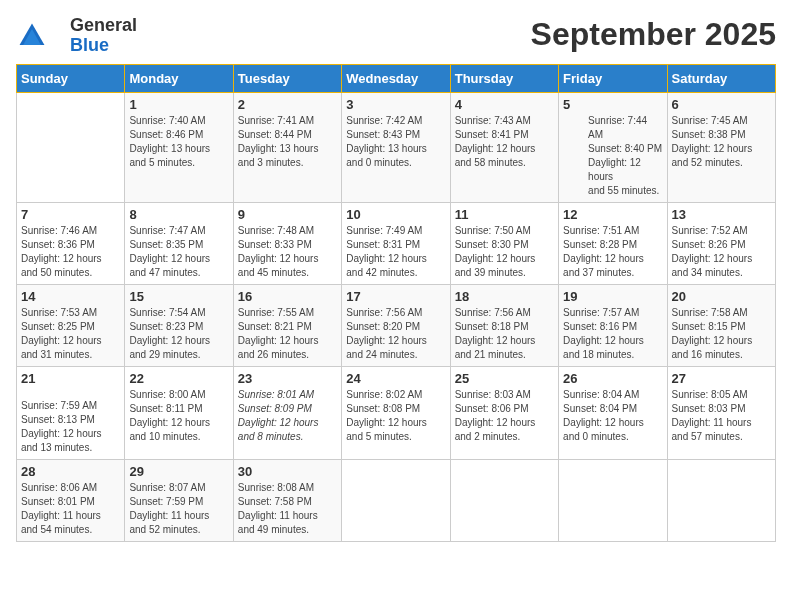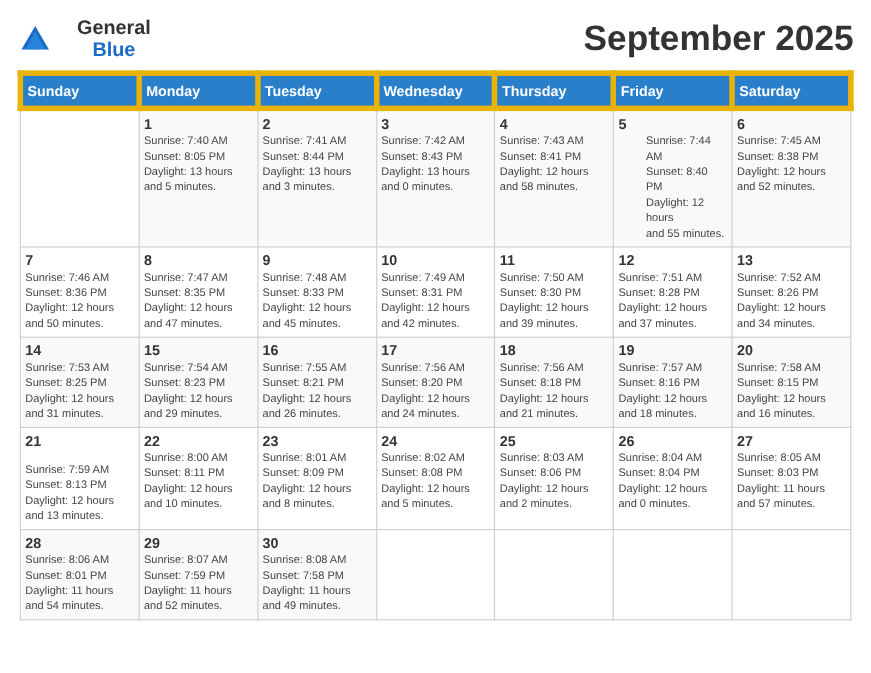--- a/index.html
+++ b/index.html
@@ -20,21 +20,21 @@
       display: flex;
       align-items: center;
       gap: 22px;
     }
     .logo-text {
       font-size: 18px;
       font-weight: bold;
       line-height: 1.1;
     }
     .logo-general { color: #333; }
-    .logo-blue { color: #1a6cc4; margin-left: 14px; }
+    .logo-blue { color: #1a6cc4; }
     .logo-icon {
       width: 32px;
       height: 32px;
     }
     .title-area {
       text-align: right;
     }
     .month-title {
       font-size: 32px;
       font-weight: bold;
@@ -49,21 +49,21 @@
       border-collapse: collapse;
       font-size: 10.5px;
     }
     thead tr th {
       background-color: #2a7fca;
       color: #fff;
       padding: 6px 4px;
       text-align: left;
       font-size: 13px;
       font-weight: bold;
-      border: 5px solid #eab308;
+      border: 1px solid #eab308;
     }
     tbody tr td {
       border: 1px solid #ccc;
       vertical-align: top;
       padding: 4px;
       width: calc(100% / 7);
       min-height: 80px;
     }
     .day-number {
       font-size: 13px;
@@ -111,21 +111,21 @@
         <th>Friday</th>
         <th>Saturday</th>
       </tr>
   </thead>
   <tbody id="calendar-body">
   <tr>
         <td class="empty-cell"></td>
         <td>
           <span class="day-number">1</span>
           <div class="day-info" style="white-space: pre-line;">Sunrise: 7:40 AM
-Sunset: 8:05 PM
+Sunset: 8:46 PM
 Daylight: 13 hours
 and 5 minutes.</div>
         </td>
         <td>
           <span class="day-number">2</span>
           <div class="day-info" style="white-space: pre-line;">Sunrise: 7:41 AM
 Sunset: 8:44 PM
 Daylight: 13 hours
 and 3 minutes.</div>
         </td>
@@ -270,21 +270,21 @@
         </td>
         <td>
           <span class="day-number">22</span>
           <div class="day-info" style="white-space: pre-line;">Sunrise: 8:00 AM
 Sunset: 8:11 PM
 Daylight: 12 hours
 and 10 minutes.</div>
         </td>
         <td>
           <span class="day-number">23</span>
-          <div class="day-info" style="white-space: pre-line;">Sunrise: 8:01 AM
+          <div class="day-info" style="white-space: pre-line; font-style: italic;">Sunrise: 8:01 AM
 Sunset: 8:09 PM
 Daylight: 12 hours
 and 8 minutes.</div>
         </td>
         <td>
           <span class="day-number">24</span>
           <div class="day-info" style="white-space: pre-line;">Sunrise: 8:02 AM
 Sunset: 8:08 PM
 Daylight: 12 hours
 and 5 minutes.</div>

